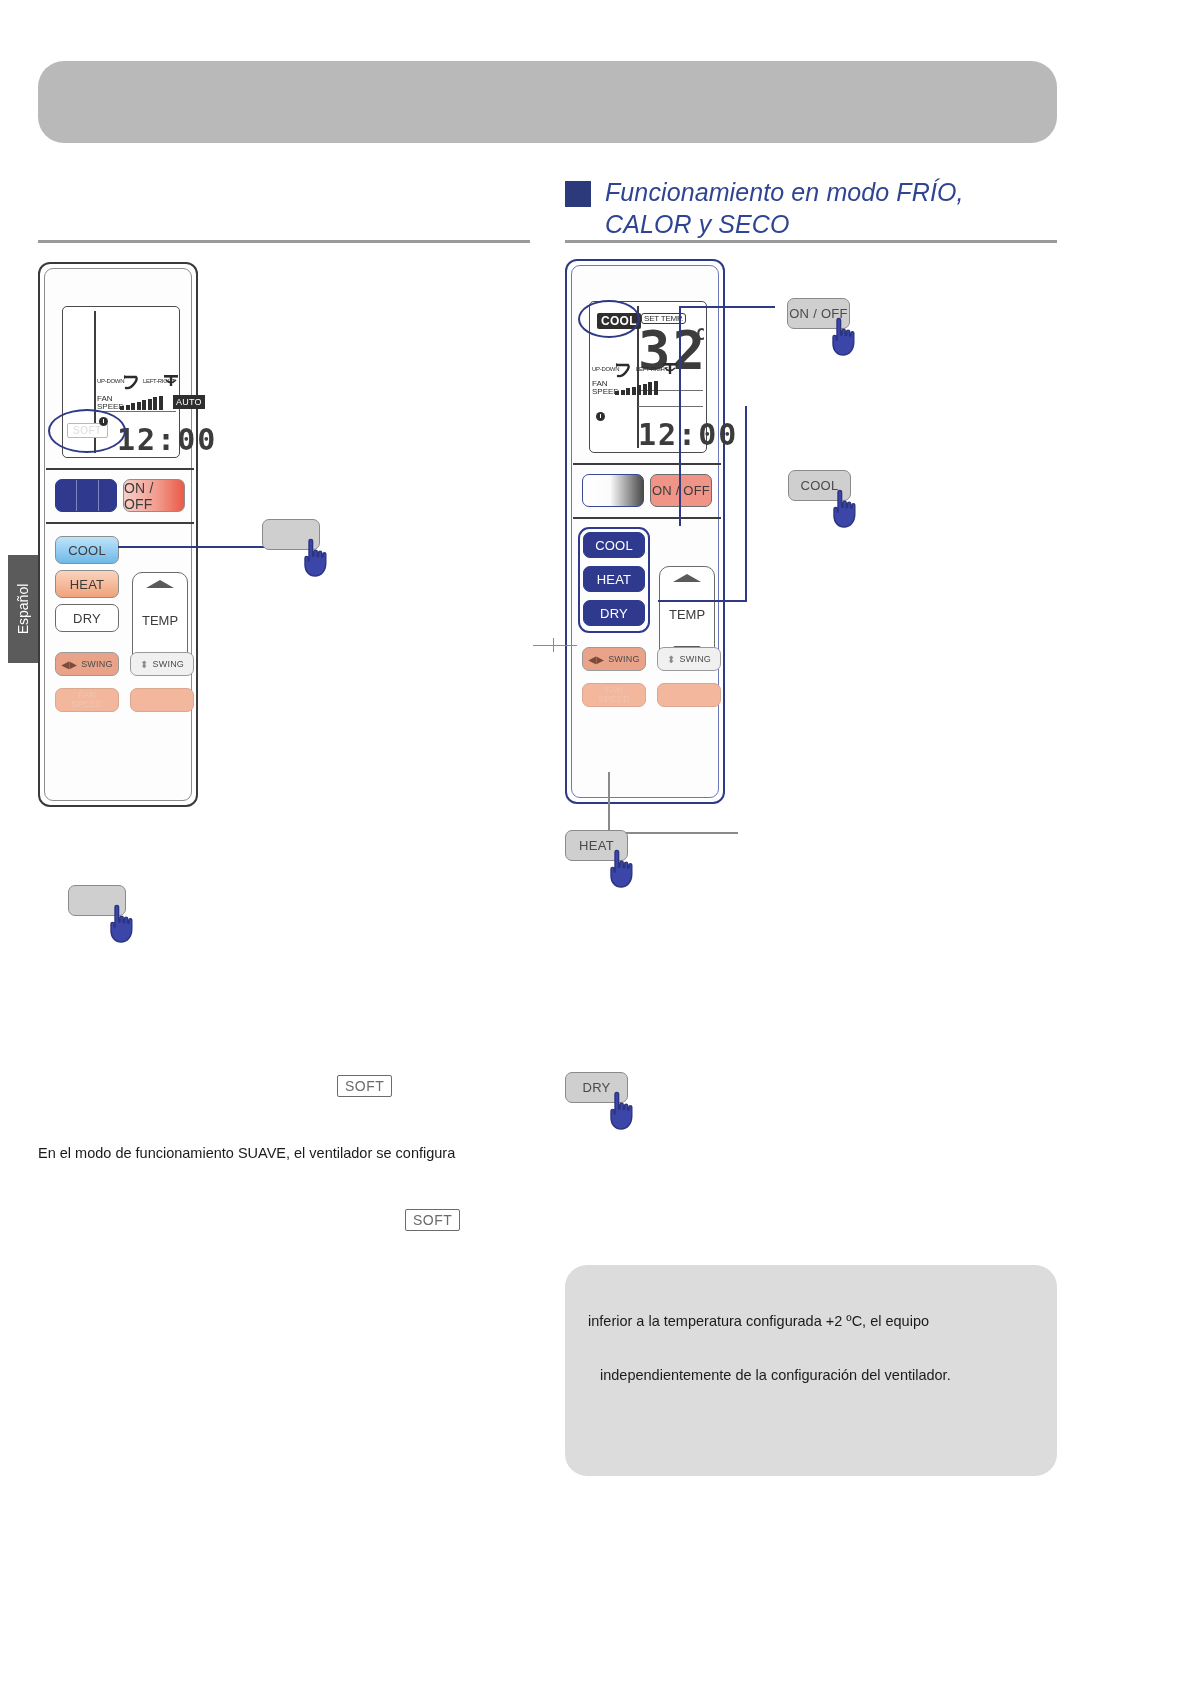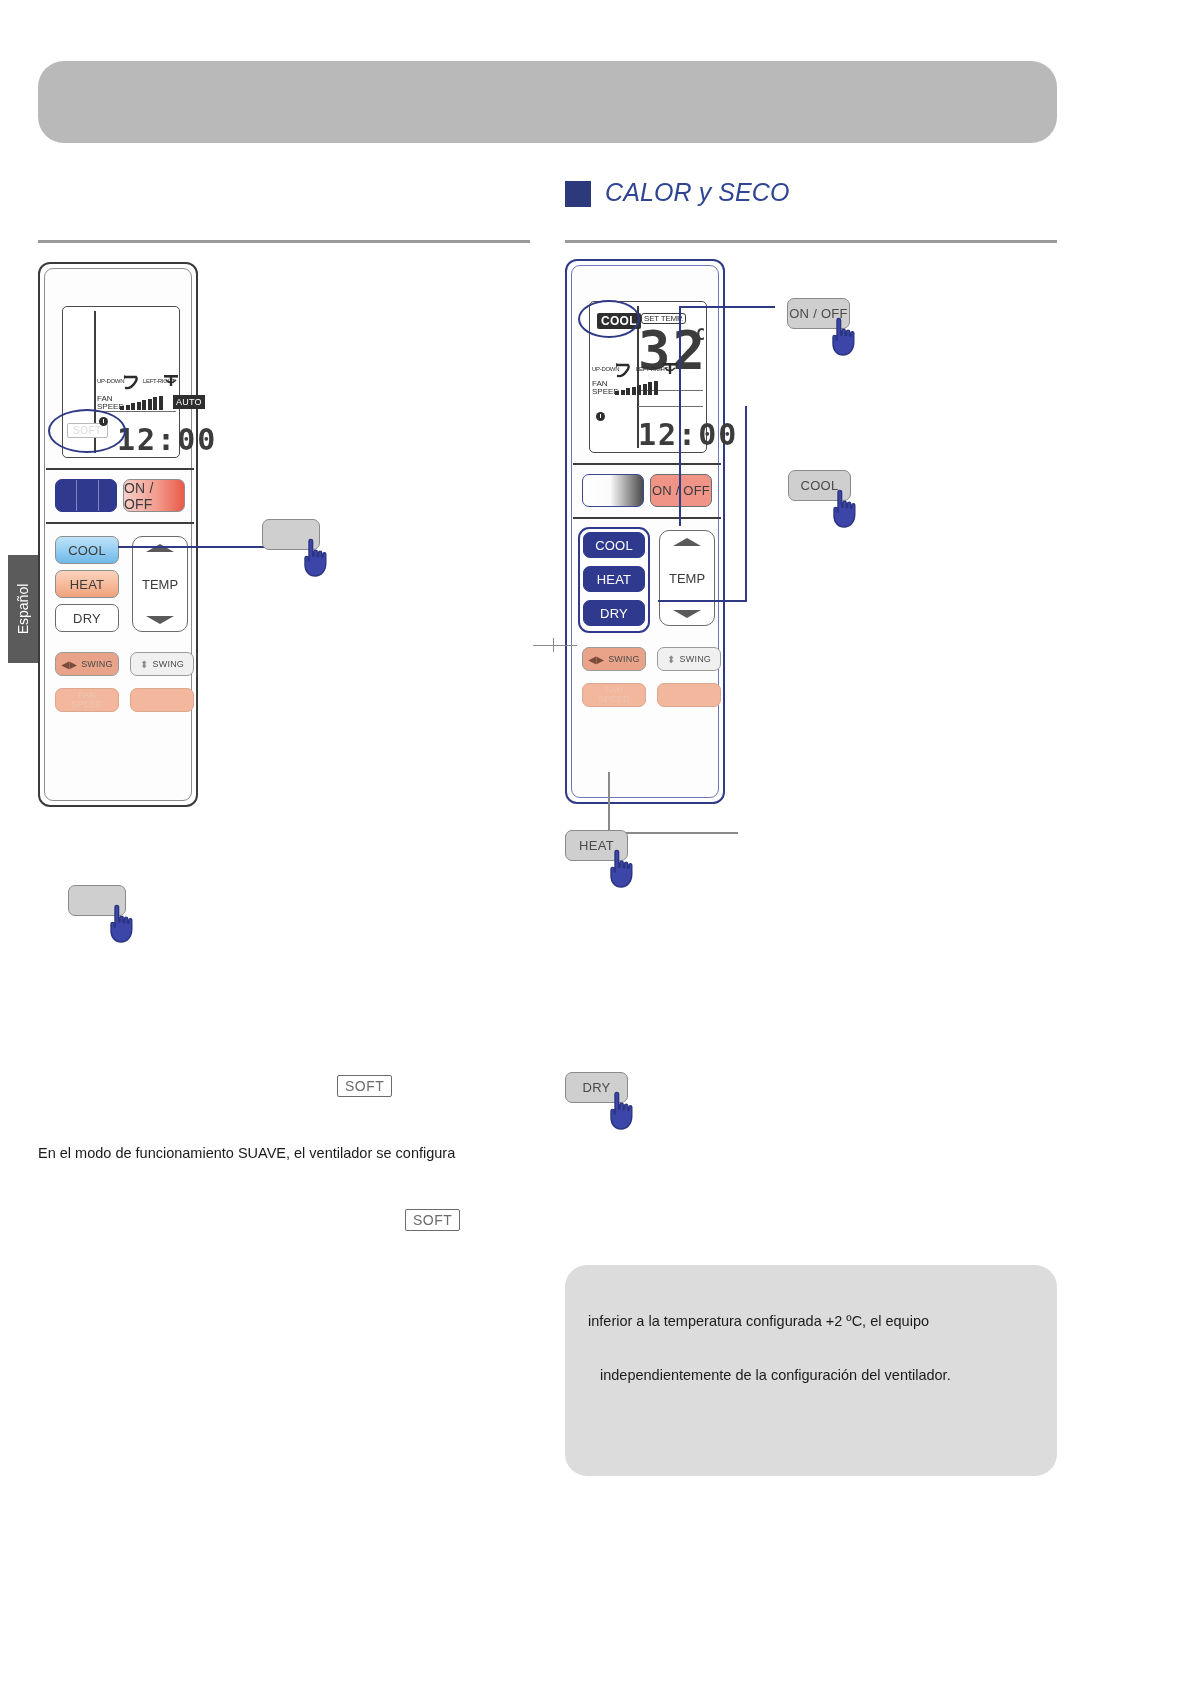--- a/index.html
+++ b/index.html
@@ -145,21 +145,21 @@
   .btn-heat{ background:linear-gradient(180deg,#fbd4bd,#f0a27b); border:1px solid #8d8d8d; }
   .btn-dry { background:#ffffff; border:1px solid #6b6b6b; }
   .btn-sel { background:#2f3a8f; border:1px solid #2f3a8f; color:#ffffff; }
   .mode-group-hl{
     position:absolute; border:2px solid #2f3a8f; border-radius:11px;
   }
   .temp-pad{
     position:absolute; border:1px solid #6b6b6b; border-radius:10px;
     background:#ffffff; display:flex; flex-direction:column;
     align-items:center; justify-content:space-between; padding:7px 0;
-    font-size:13px; color:#3b3b3b;
+    font-size:13px; color:#3b3b3b;margin-top:36px;
   }
   .tri-up, .tri-dn{
     width:0;height:0;border-left:14px solid transparent;border-right:14px solid transparent;
   }
   .tri-up{ border-bottom:8px solid #5a5a5a; }
   .tri-dn{ border-top:8px solid #5a5a5a; }
   .temp-label{ font-size:13px; color:#3b3b3b; }
 
   .btn-swing-l{ background:#e8a389; border:1px solid #9a9a9a; font-size:9px; color:#4a4a4a; gap:4px;}
   .btn-swing-r{ background:#f0f0f0; border:1px solid #9a9a9a; font-size:9px; color:#4a4a4a; gap:4px;}
@@ -215,20 +215,21 @@
   }
 </style>
 </head>
 <body>
 
 <div class="top-banner"></div>
 
 <div class="section-head">
   <div class="head-bullet"></div>
   <div class="head-text">
+    <div>Funcionamiento en modo FRÍO,</div>
     <div>CALOR y SECO</div>
   </div>
 </div>
 
 <div class="rule rule-left"></div>
 <div class="rule rule-right"></div>
 
 <div class="side-tab">
   <span>Español</span>
 </div>

